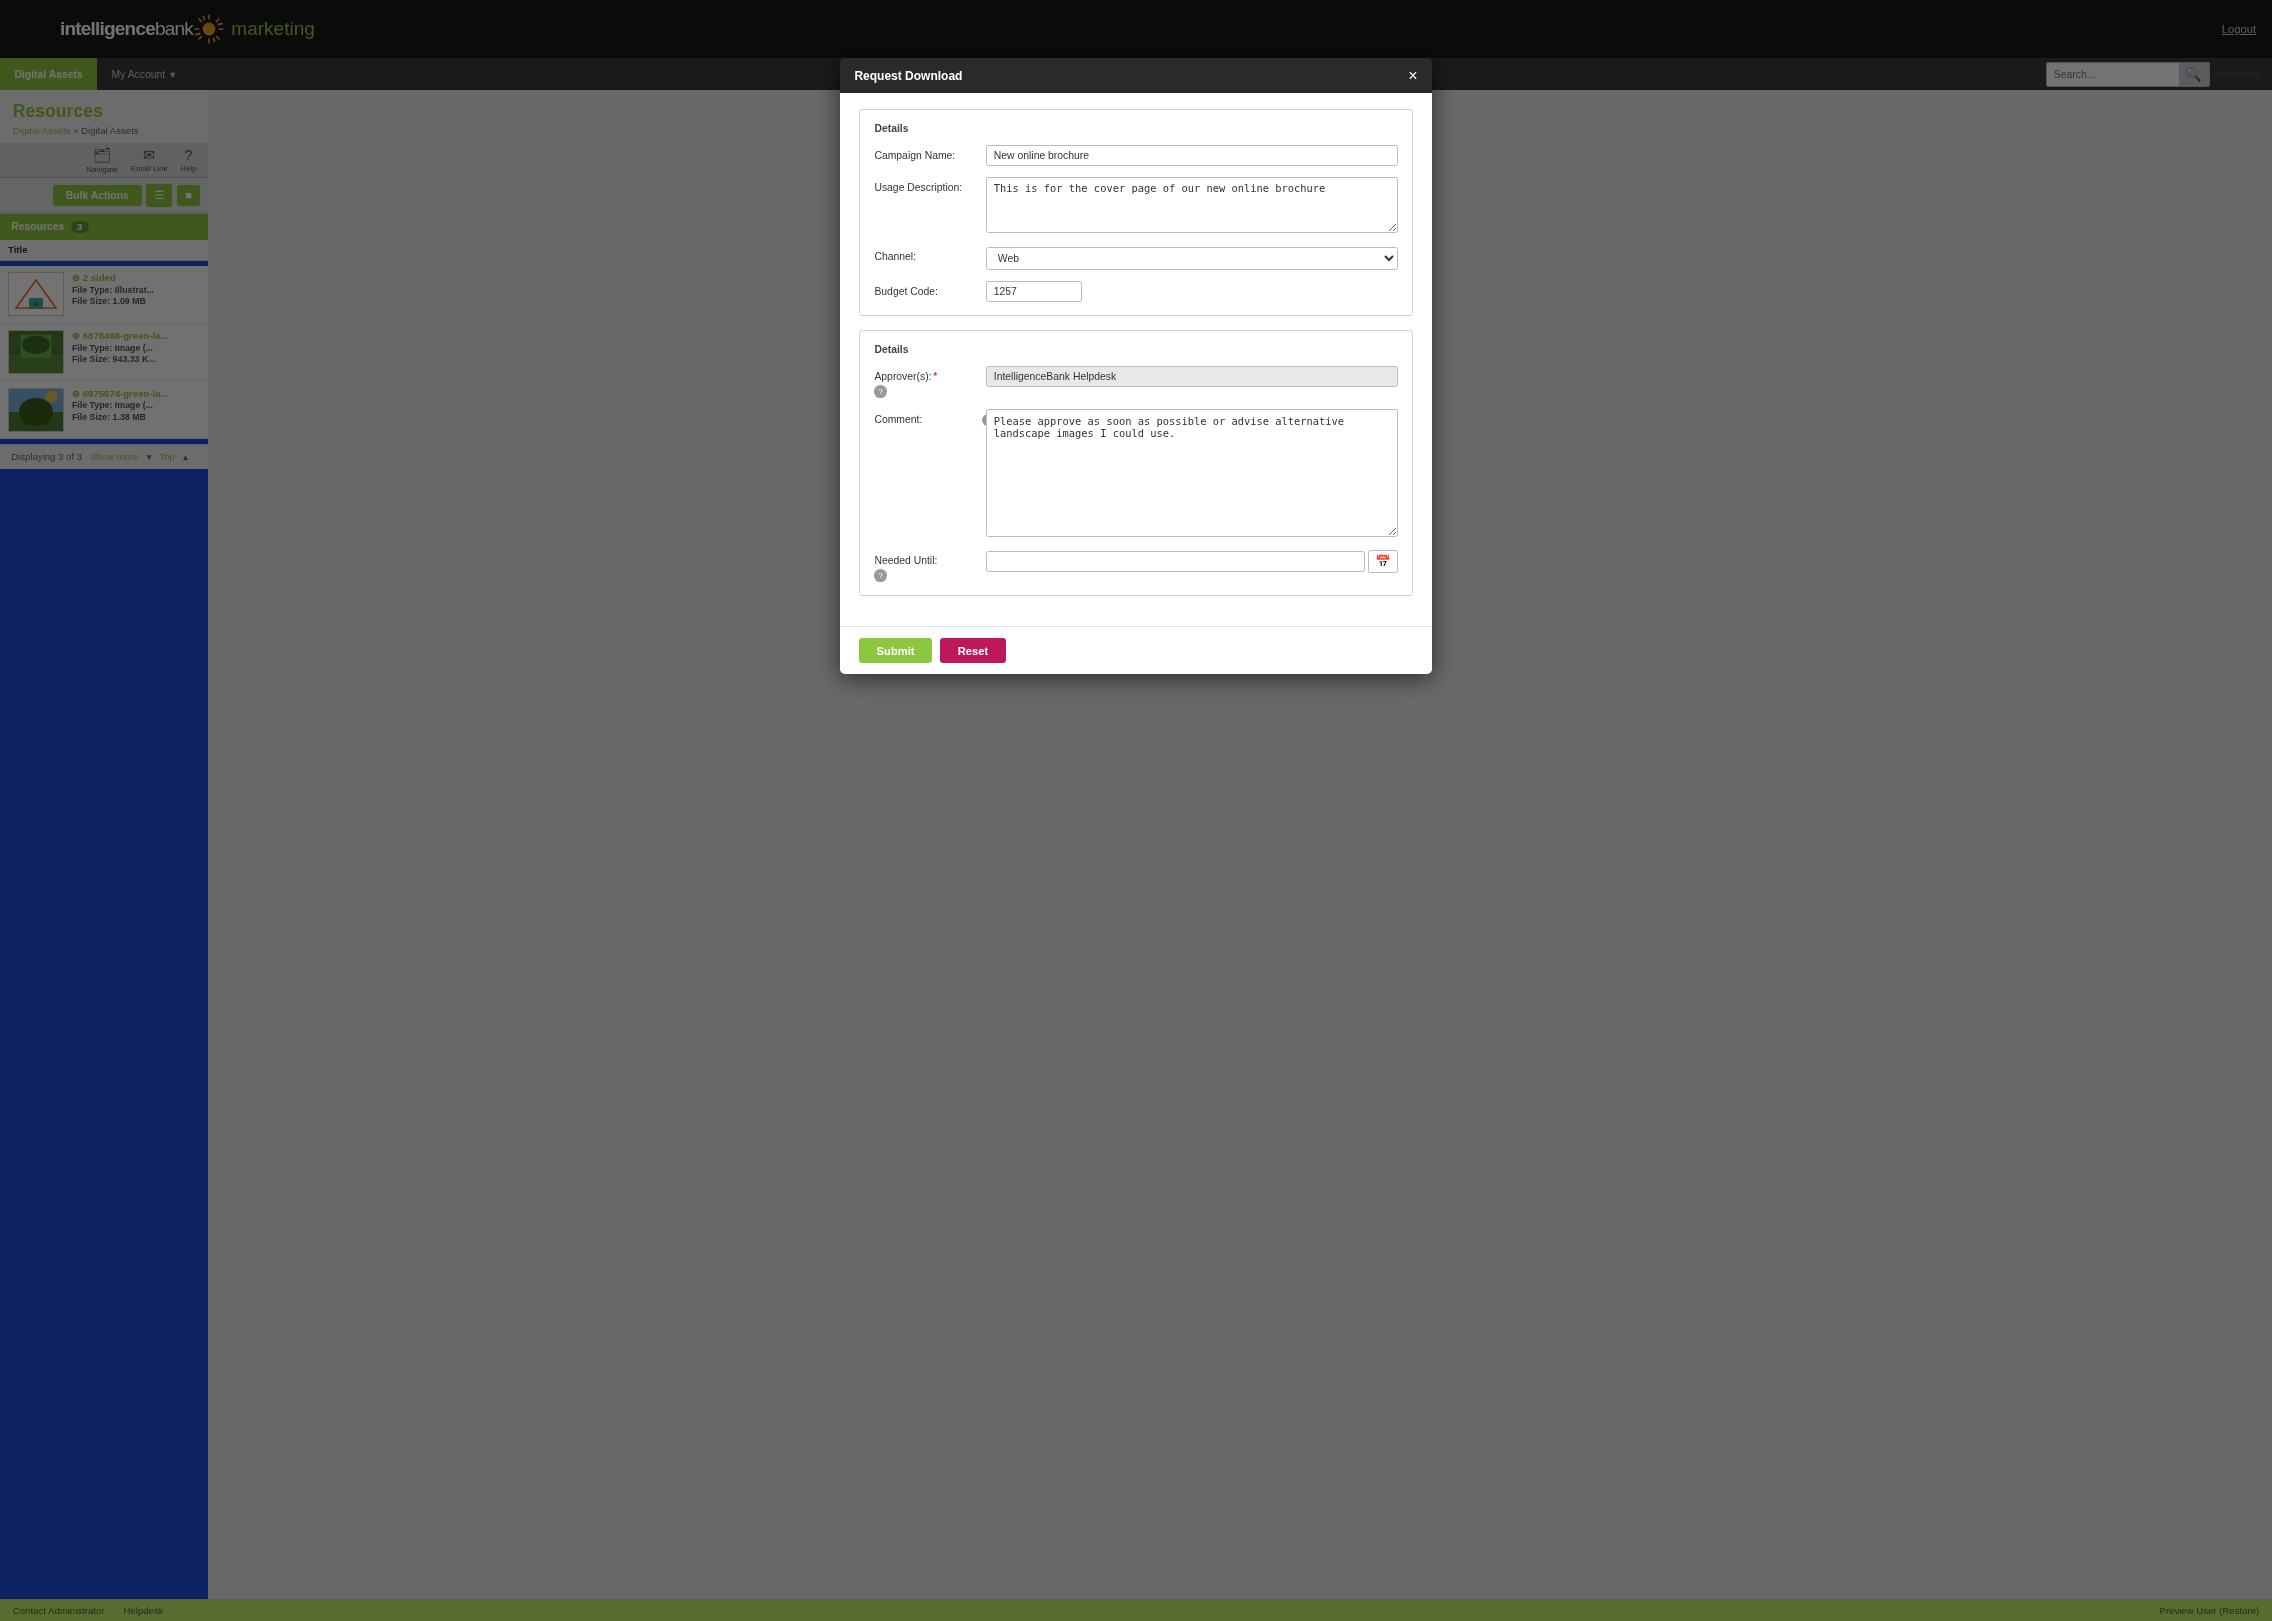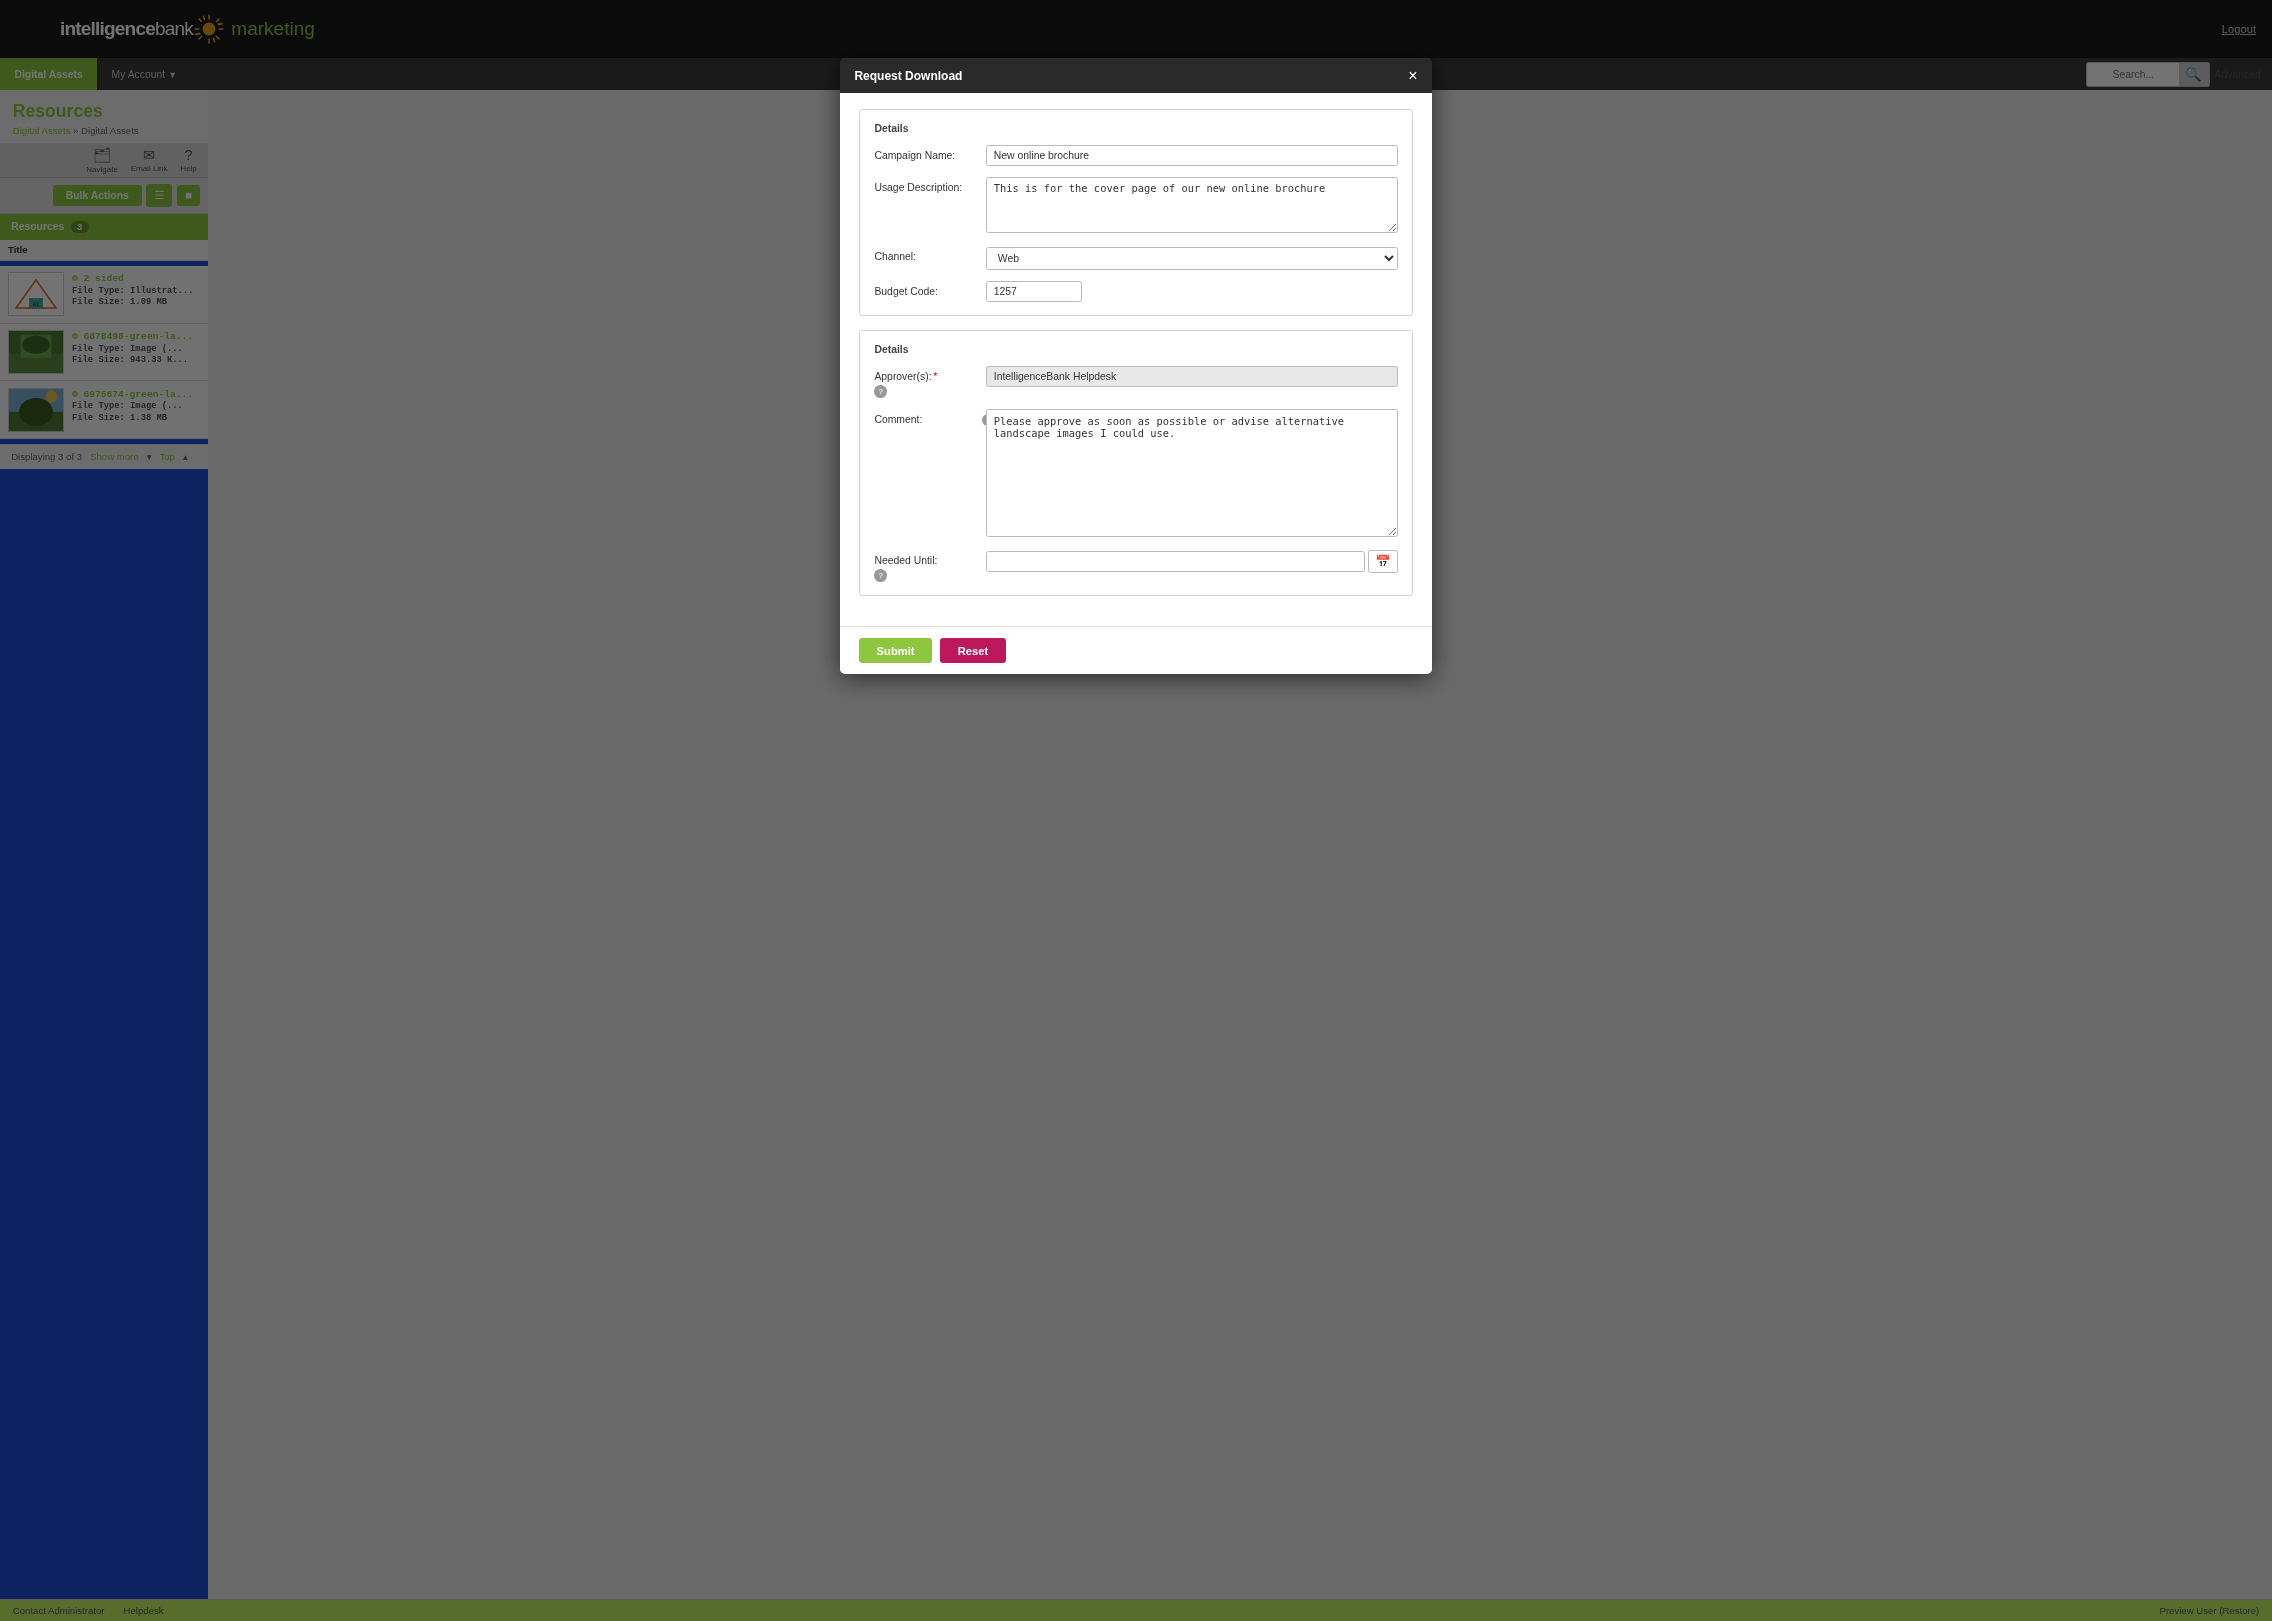--- a/index.html
+++ b/index.html
@@ -112,21 +112,21 @@
     }
     .resources-badge {
       background: rgba(0,0,0,0.25);
       color: white;
       border-radius: 8px;
       padding: 0.8px 6.4px;
       font-size: 9.6px;
     }
 
     
-    .asset-list { padding: 4.8px 0; font-family: Liberation Mono, monospace; }
+    .asset-list { padding: 4.8px 0; }
     .asset-item {
       display: flex;
       align-items: flex-start;
       padding: 6.4px 8px;
       border-bottom: 0.8px solid #e0e0e0;
       gap: 8px;
       background: #fafafa;
     }
     .asset-info { flex: 1; min-width: 0; }
     .asset-name { color: #8dc63f; font-size: 9.6px; font-weight: bold; }
@@ -384,22 +384,21 @@
       border: 0.8px solid #bbb;
       border-radius: 2.4px;
       background: white;
       overflow: hidden;
     }
     .search-input {
       border: none;
       outline: none;
       padding: 3.2px 6.4px;
       font-size: 10.4px;
-      width: 92px;
-      text-align: center;
+      width: 132px;
     }
     .search-btn {
       background: #ccc;
       border: none;
       padding: 4px 6.4px;
       cursor: pointer;
       color: #555;
     }
     .advanced-link {
       color: #555;

